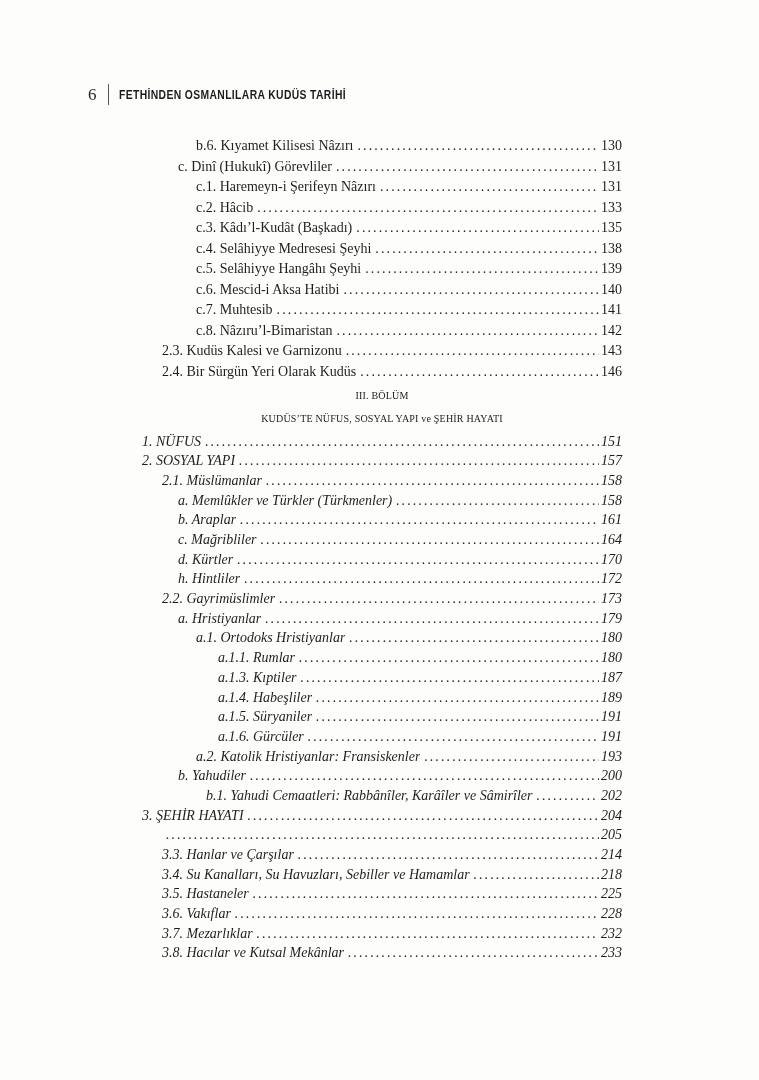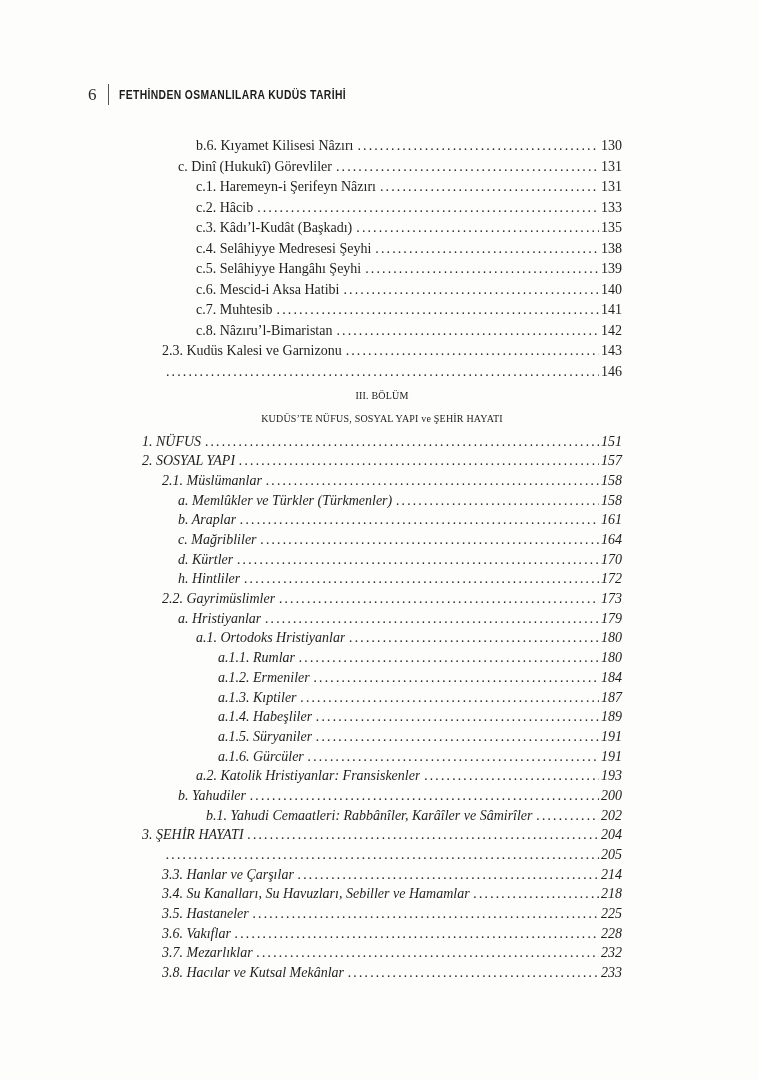--- a/index.html
+++ b/index.html
@@ -126,20 +126,21 @@
     <span class="lbl">c.8. Nâzıru’l-Bimaristan</span>
     <span class="dots"></span>
     <span class="pg">142</span>
   </div>
         <div class="toc-row lv1">
     <span class="lbl">2.3. Kudüs Kalesi ve Garnizonu</span>
     <span class="dots"></span>
     <span class="pg">143</span>
   </div>
         <div class="toc-row lv1">
+    <span class="lbl">2.4. Bir Sürgün Yeri Olarak Kudüs</span>
     <span class="dots"></span>
     <span class="pg">146</span>
   </div>
       </div>
 
     <div class="sec-head">III. BÖLÜM</div>
     <div class="sec-head">KUDÜS’TE NÜFUS, SOSYAL YAPI ve ŞEHİR HAYATI</div>
 
     <div class="block2" id="block2">
         <div class="toc-row lv0">
@@ -196,25 +197,20 @@
     <span class="lbl">a.1. Ortodoks Hristiyanlar</span>
     <span class="dots"></span>
     <span class="pg">180</span>
   </div>
         <div class="toc-row lv4">
     <span class="lbl">a.1.1. Rumlar</span>
     <span class="dots"></span>
     <span class="pg">180</span>
   </div>
         <div class="toc-row lv4">
-    <span class="lbl">a.1.2. Ermeniler</span>
-    <span class="dots"></span>
-    <span class="pg">184</span>
-  </div>
-        <div class="toc-row lv4">
     <span class="lbl">a.1.3. Kıptiler</span>
     <span class="dots"></span>
     <span class="pg">187</span>
   </div>
         <div class="toc-row lv4">
     <span class="lbl">a.1.4. Habeşliler</span>
     <span class="dots"></span>
     <span class="pg">189</span>
   </div>
         <div class="toc-row lv4">

